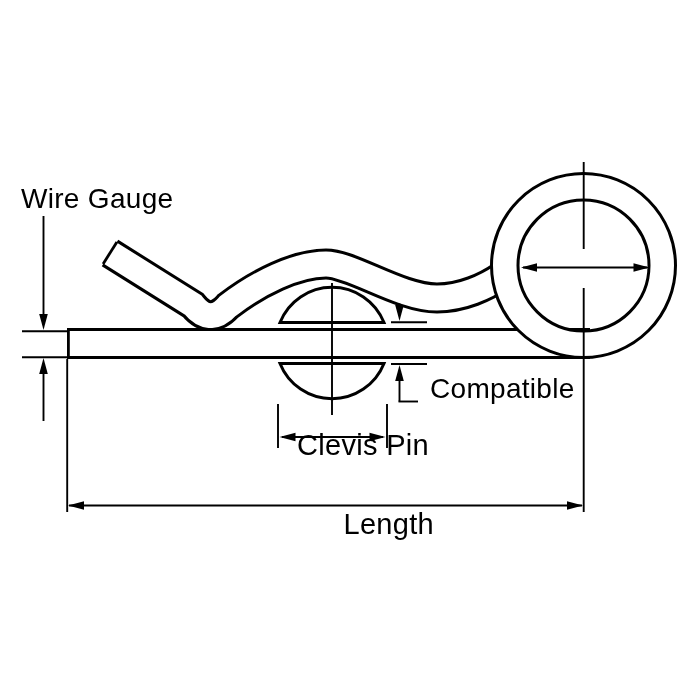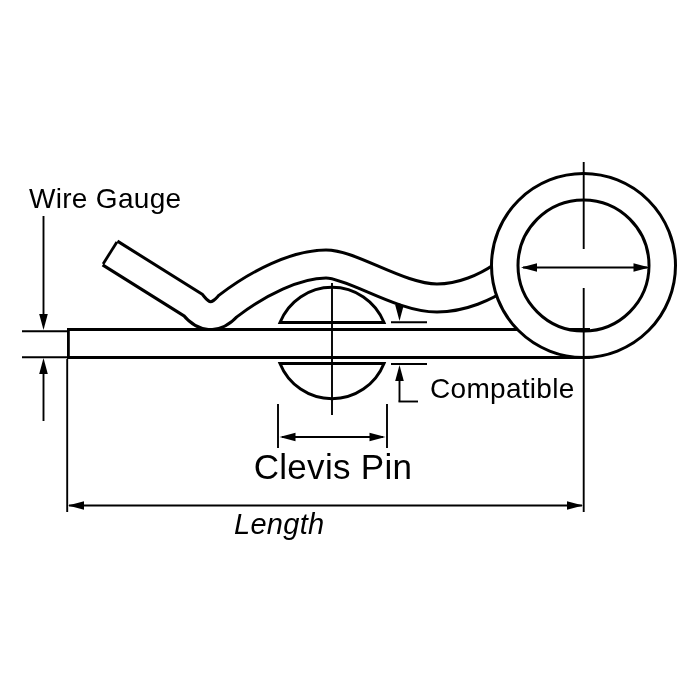--- a/index.html
+++ b/index.html
@@ -12,25 +12,25 @@
   }
   #stage{position:absolute;left:0;top:0;width:700px;height:700px;}
   svg{position:absolute;left:0;top:0;}
   .lbl{
     position:absolute;
     color:#000;
     white-space:nowrap;
     letter-spacing:0.3px;
     user-select:none;
   }
-  .lbl-wire-gauge{left:21px;top:183px;font-size:28px;margin-left:8px;}
+  .lbl-wire-gauge{left:21px;top:183px;font-size:28px;}
   .lbl-drill{left:430px;top:374px;font-size:28px;line-height:30px;}
   .lbl-drill span{display:block;}
-  .lbl-clevis{left:237px;top:447px;width:192px;text-align:center;font-size:35px;}
-  .lbl-length{left:234px;top:508px;width:200px;text-align:left;font-size:29px;font-style:italic;}
+  .lbl-clevis{left:237px;top:429px;width:192px;text-align:right;font-size:29px;}
+  .lbl-length{left:234px;top:508px;width:200px;text-align:right;font-size:29px;}
 </style>
 </head>
 <body>
 
 <div id="stage">
 
   <svg width="700" height="700" viewBox="0 0 700 700">
 
     <g fill="#ffffff" stroke="#000000" stroke-width="3">
       <path d="M 280,322.5 A 56 56 0 0 1 384,322.5 Z"></path>

